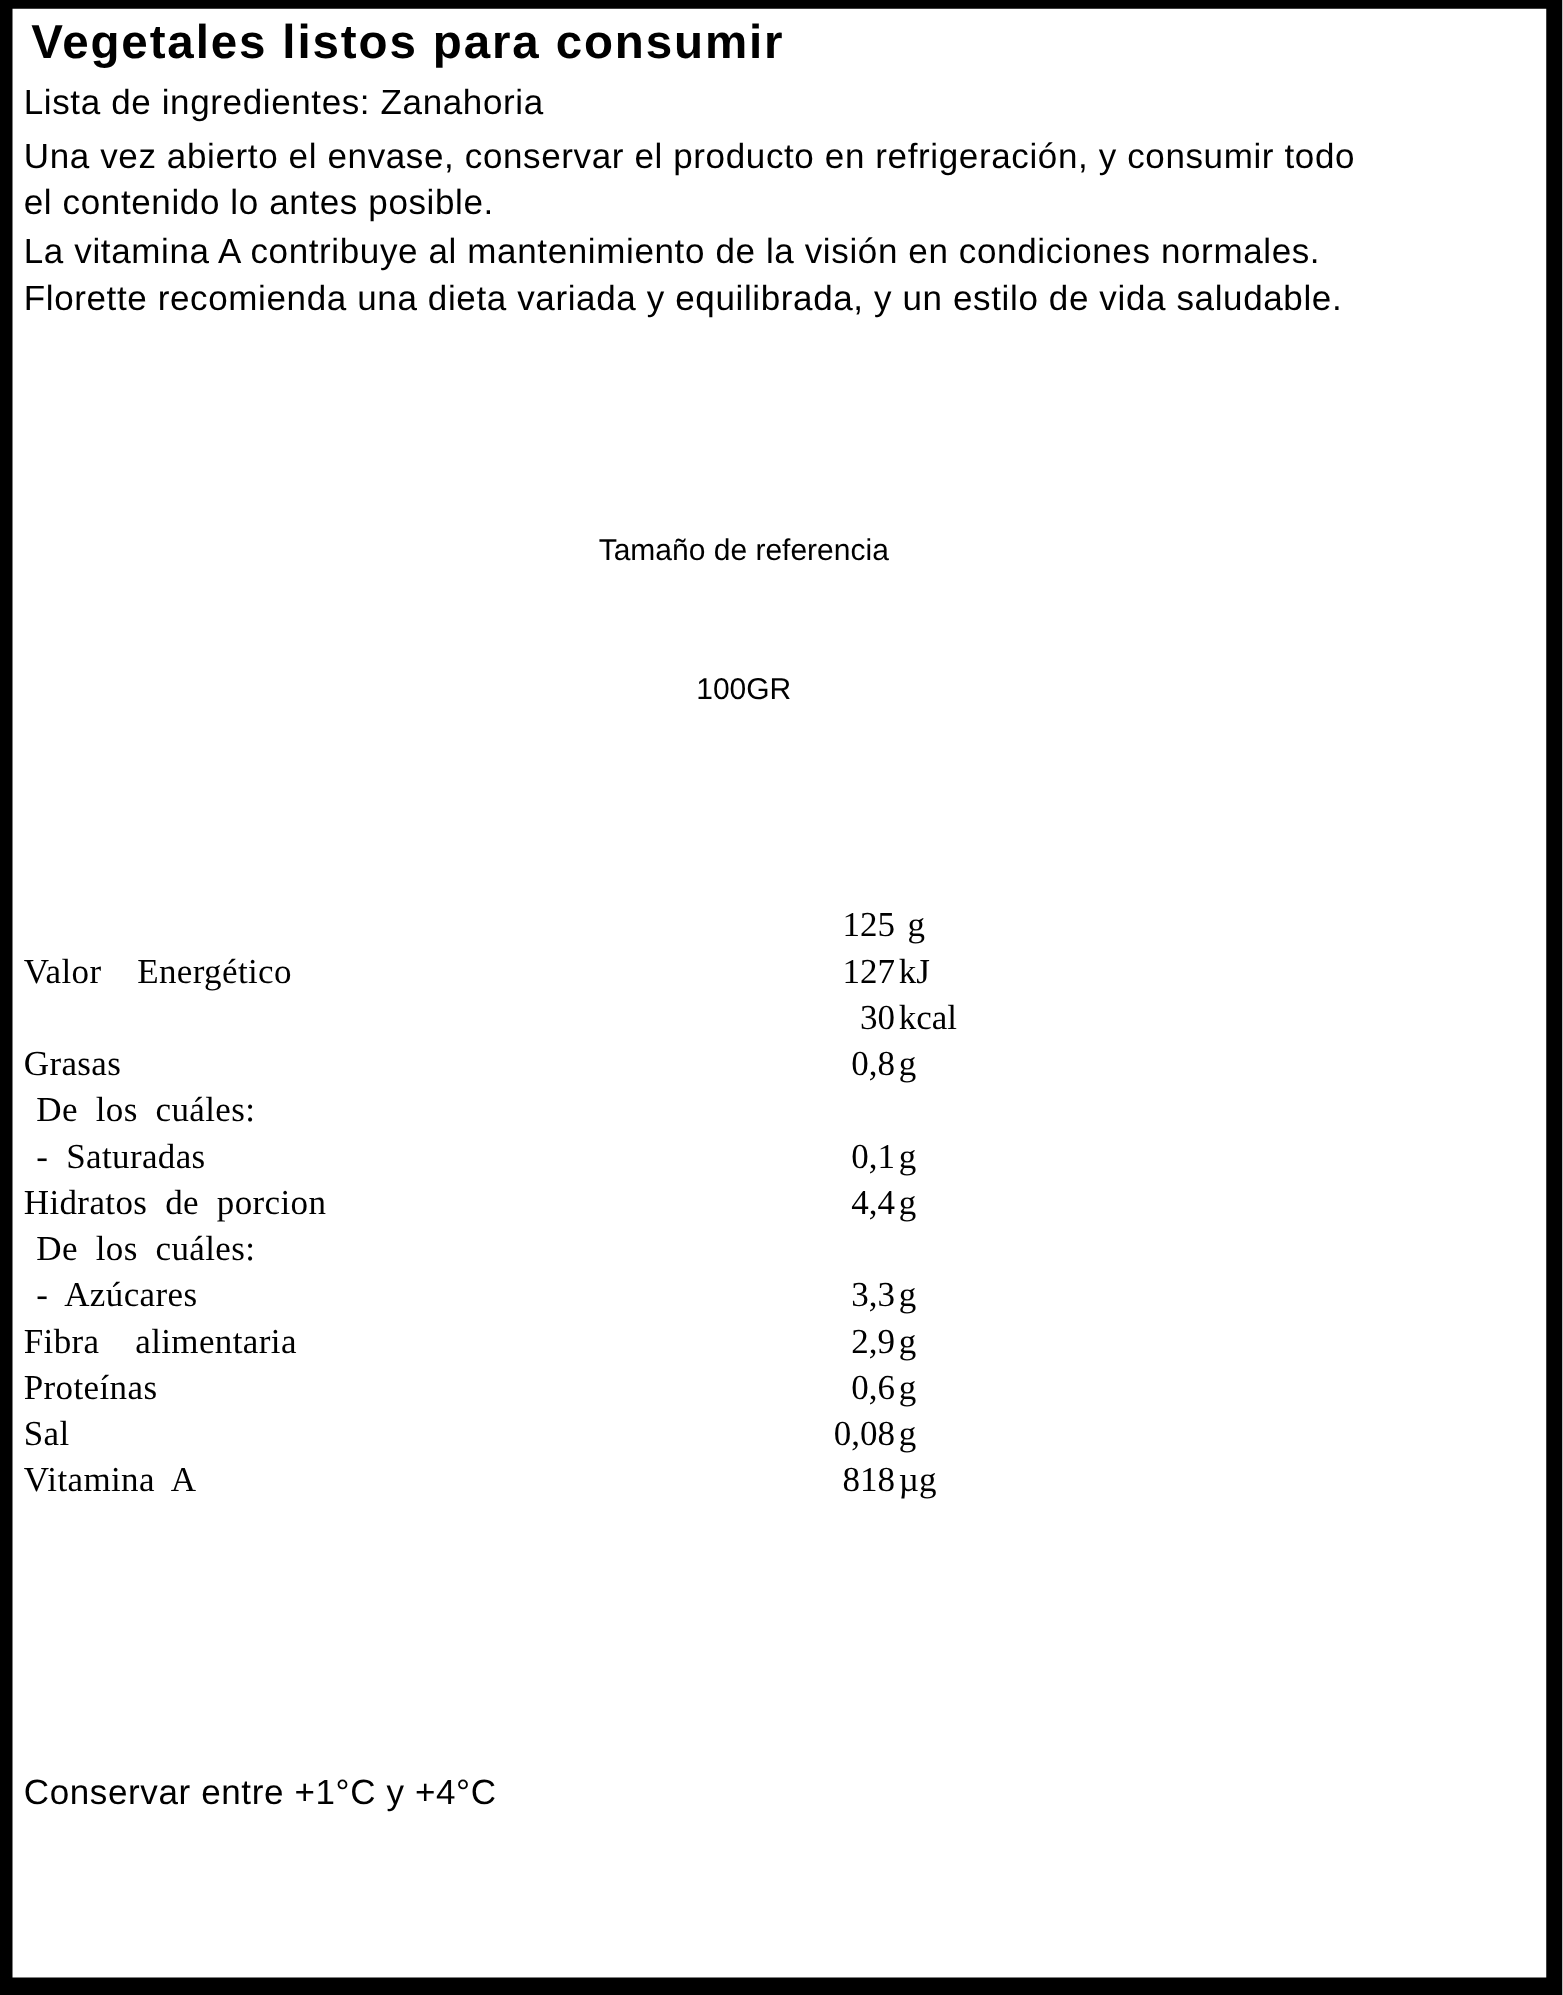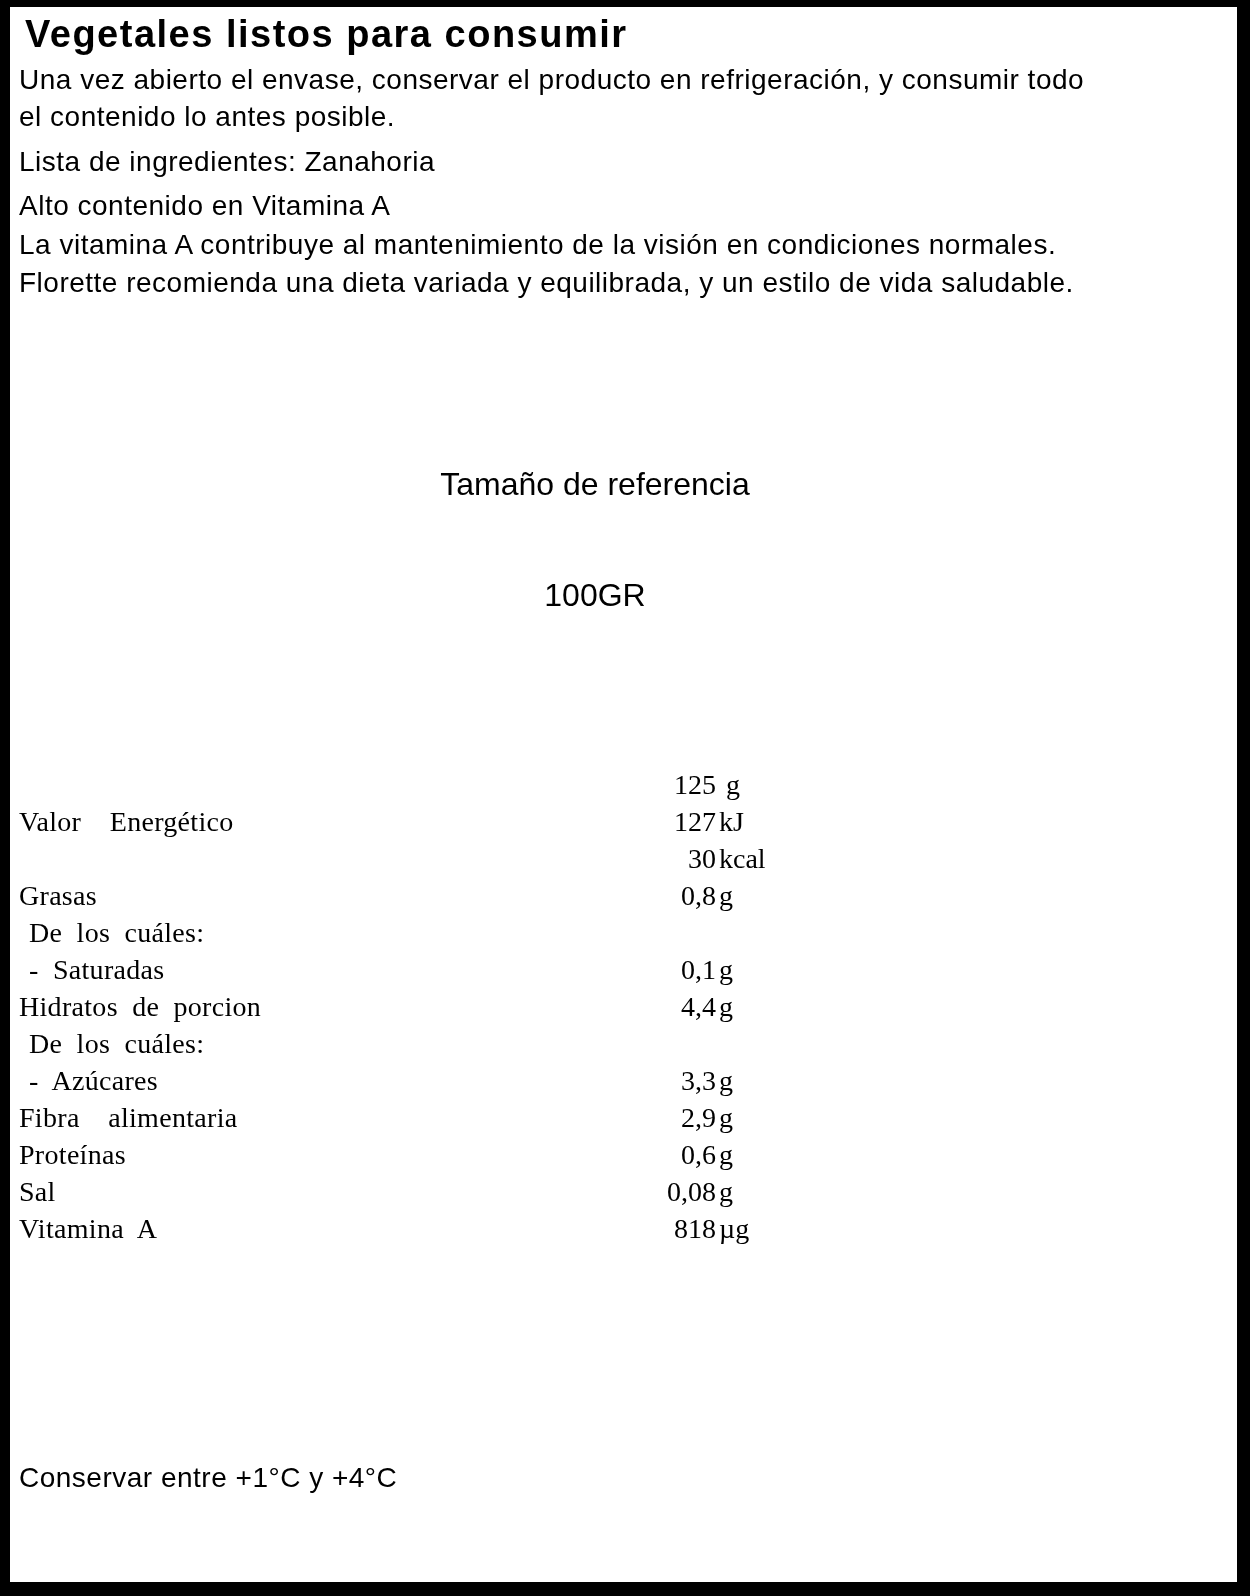--- a/index.html
+++ b/index.html
@@ -33,21 +33,21 @@
     white-space: pre-wrap;
   }
   .ingredients   { margin-top: 8px; }
   .storage-note  { margin-top: 6px; }
   .vitamin-claim { margin-top: 7px; }
   .vitamin-statement { margin-top: 2px; line-height: 38px; }
   .ref-header {
     margin-top: 90px;
     margin-right: 58px;
     text-align: center;
-    font-size: 32px;
+    font-size: 24px;
     line-height: 37px;
     white-space: pre-wrap;
   }
   .ntable {
     margin-top: 78px;
     font-size: 28px;
     line-height: 37px;
     font-family: Liberation Serif, serif;
   }
   .nrow { display: flex; }
@@ -74,24 +74,23 @@
     white-space: pre-wrap;
   }
 </style>
 </head>
 <body>
 
 <div class="page">
 
   <h1 class="product-title">Vegetales listos para consumir</h1>
 
+  <p class="body-text ingredients">Lista de ingredientes: Zanahoria</p>
   <p class="body-text storage-note">Una vez abierto el envase, conservar el producto en refrigeración, y consumir todo
 el contenido lo antes posible.</p>
-  <p class="body-text ingredients">Lista de ingredientes: Zanahoria</p>
-  <p class="body-text vitamin-claim">Alto contenido en Vitamina A</p>
   <p class="body-text vitamin-statement">La vitamina A contribuye al mantenimiento de la visión en condiciones normales.
 Florette recomienda una dieta variada y equilibrada, y un estilo de vida saludable.</p>
 
   <div class="ref-header">
     <div>Tamaño de referencia</div>
     <div>100GR</div>
   </div>
 
   <div class="ntable">
     <div class="nrow">

